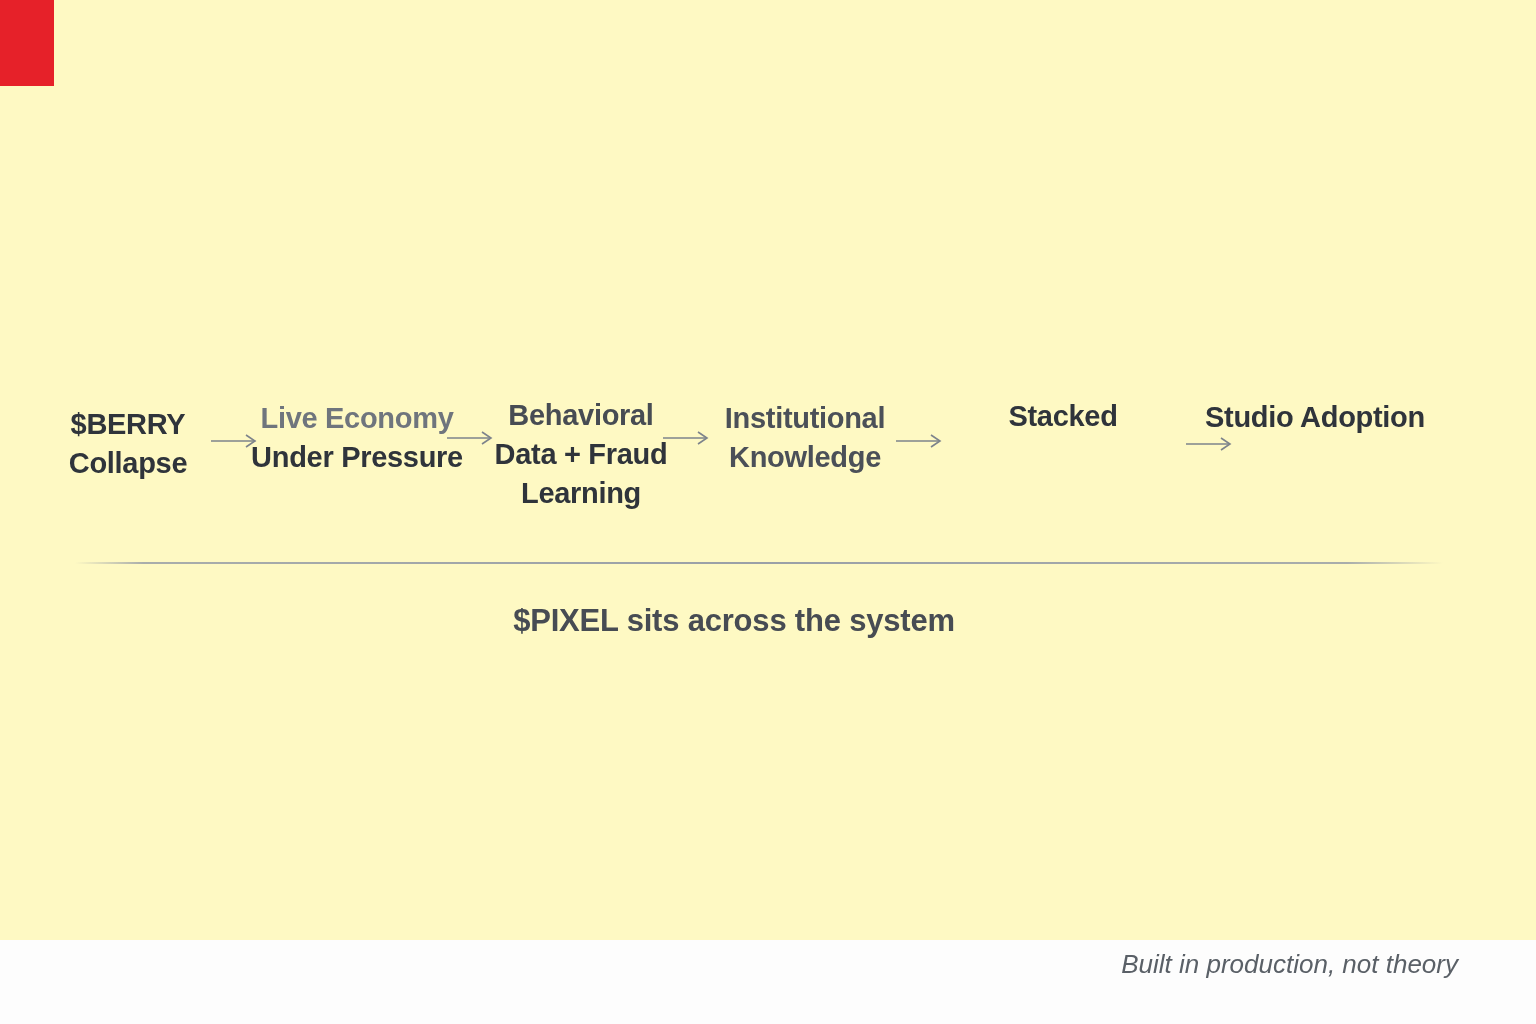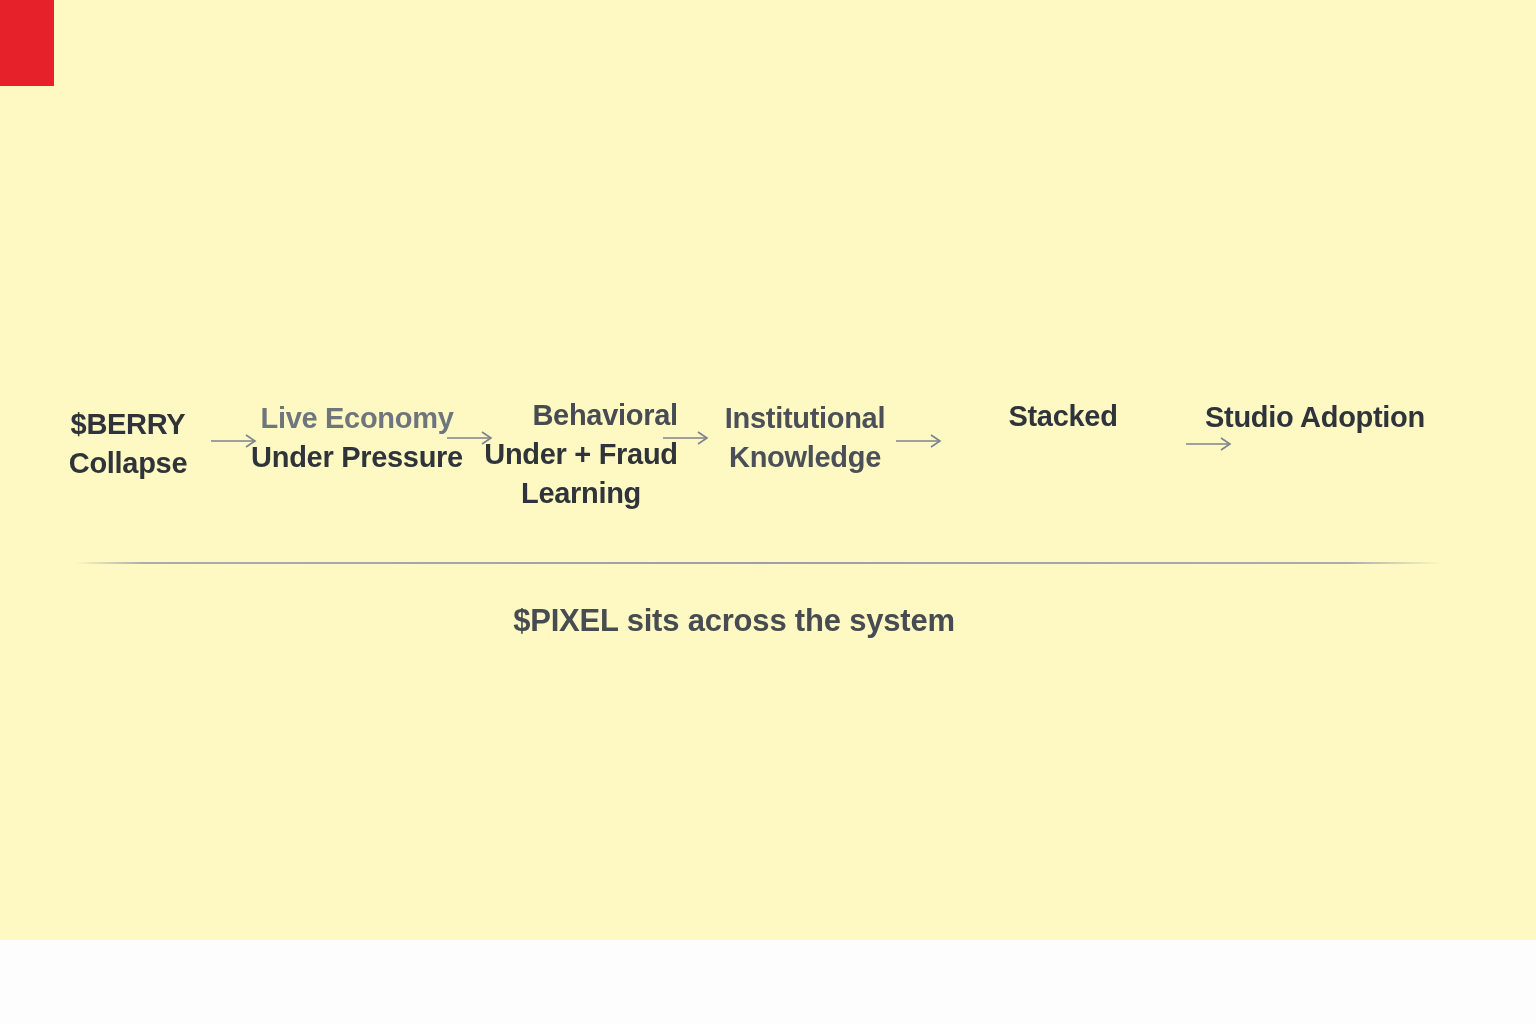--- a/index.html
+++ b/index.html
@@ -32,21 +32,21 @@
     white-space: nowrap;
     font-size: 29px;
     font-weight: 700;
     line-height: 39px;
     letter-spacing: -0.3px;
     color: #2f343b;
   }
   .flow-node .line { display: block; }
   .flow-node .muted { color: #6f757d; }
   .flow-node .semi  { color: #4b5058; }
-  .flow-node .semi2 { color: #474c53; text-align: right; }
+  .flow-node .semi2 { color: #474c53; }
   .flow-arrow {
     position: absolute;
     width: 48px;
     height: 14px;
   }
   .divider {
     position: absolute;
     left: 75px;
     top: 562px;
     width: 1368px;
@@ -105,21 +105,21 @@
       <span class="line">Under Pressure</span>
     </div>
 
     <svg class="flow-arrow" style="left:446px; top:431px;" viewBox="0 0 48 14">
       <line x1="1" y1="7" x2="44" y2="7" stroke="#7d838b" stroke-width="1.6"></line>
       <polyline points="36,1 45,7 36,13" fill="none" stroke="#7d838b" stroke-width="1.6"></polyline>
     </svg>
 
     <div class="flow-node" style="left:581px; top:396px;">
       <span class="line semi2">Behavioral</span>
-      <span class="line">Under + Fraud</span>
+      <span class="line">Data + Fraud</span>
       <span class="line">Learning</span>
     </div>
 
     <svg class="flow-arrow" style="left:662px; top:431px;" viewBox="0 0 48 14">
       <line x1="1" y1="7" x2="44" y2="7" stroke="#7d838b" stroke-width="1.6"></line>
       <polyline points="36,1 45,7 36,13" fill="none" stroke="#7d838b" stroke-width="1.6"></polyline>
     </svg>
 
     <div class="flow-node" style="left:805px; top:399px;">
       <span class="line semi">Institutional</span>
@@ -143,14 +143,15 @@
     <div class="flow-node" style="left:1315px; top:398px;">
       <span class="line">Studio Adoption</span>
     </div>
 
   </div>
 
   <div class="divider"></div>
 
   <div class="caption">$PIXEL sits across the system</div>
 
+  <div class="footnote">Built in production, not theory</div>
 
 </div>
 
 </body></html>

